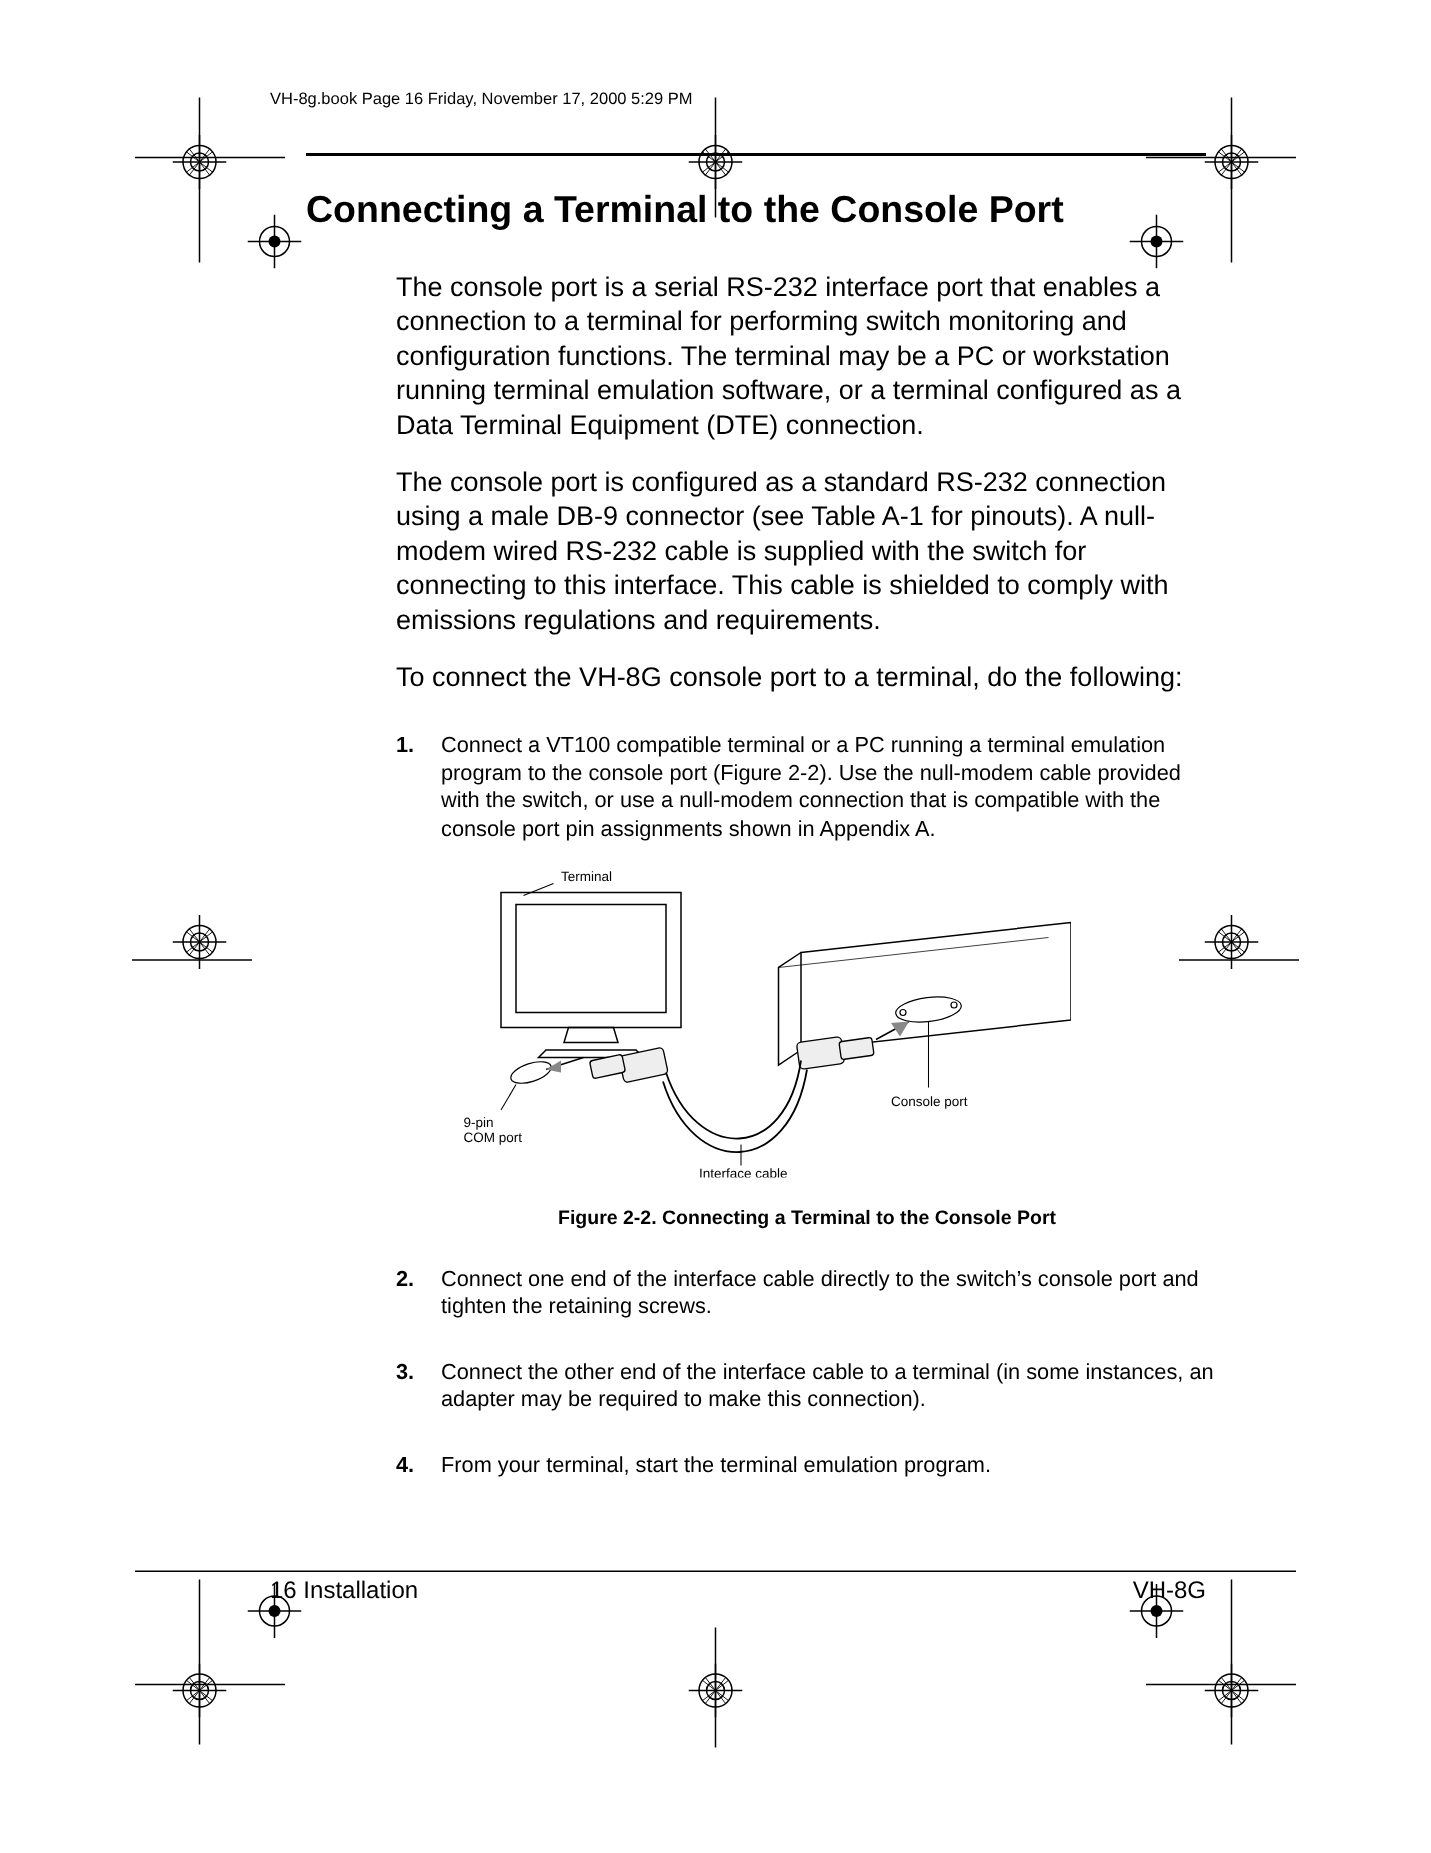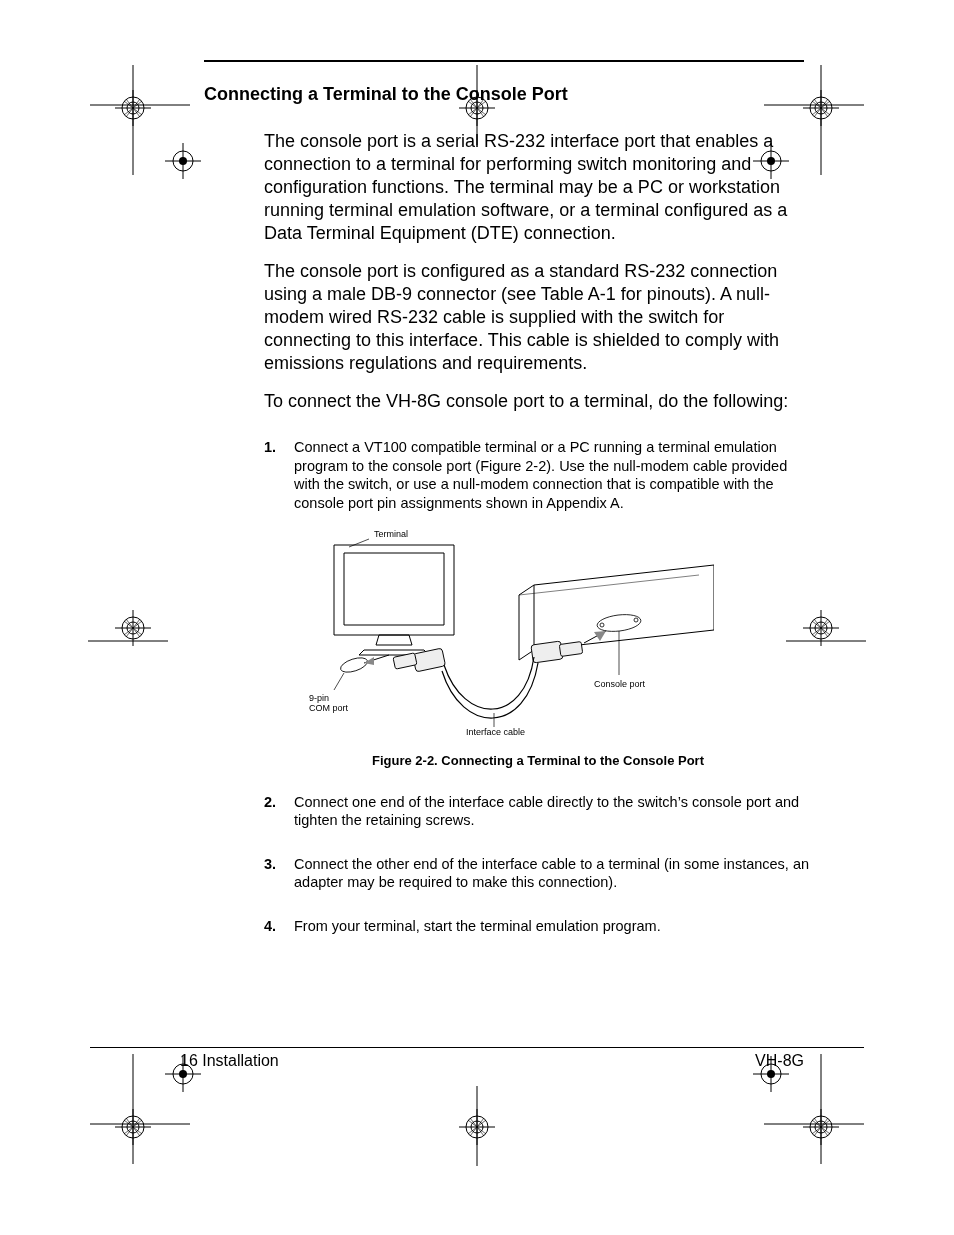--- a/index.html
+++ b/index.html
@@ -29,21 +29,21 @@
     margin-left: 114px;
     margin-right: 60px;
     border-top: 2.2px solid #000;
     margin-bottom: 22px;
   }
   .content {
     padding-left: 114px;
     padding-right: 52px;
   }
   .h1 {
-    font-size: 18px;
+    font-size: 25px;
     font-weight: bold;
     margin: 0 0 25px 0;
     margin-left: 0px;
   }
   .body-text {
     font-size: 18px;
     line-height: 1.28;
     margin: 3px 0 15px 0;
     padding-left: 60px;
   }
@@ -315,20 +315,21 @@
     </svg>
 </div>
 <div class="corner-lines" style="left:476px; top:65px;">
   <svg width="2" height="80">
       <line x1="1" y1="0" x2="1" y2="80" stroke="#000"></line>
     </svg>
 </div>
 
 <div class="page-frame">
 
+  <div class="header-line">VH-8g.book  Page 16  Friday, November 17, 2000  5:29 PM</div>
 
   <div class="rule-top"></div>
 
   <div class="content">
     <h1 class="h1">Connecting a Terminal to the Console Port</h1>
 
     <p class="body-text">The console port is a serial RS-232 interface port that enables a connection to a terminal for performing switch monitoring and configuration functions. The terminal may be a PC or workstation running terminal emulation software, or a terminal configured as a Data Terminal Equipment (DTE) connection.</p>
     <p class="body-text">The console port is configured as a standard RS-232 connection using a male DB-9 connector (see Table A-1 for pinouts). A null-modem wired RS-232 cable is supplied with the switch for connecting to this interface. This cable is shielded to comply with emissions regulations and requirements.</p>
 
 

